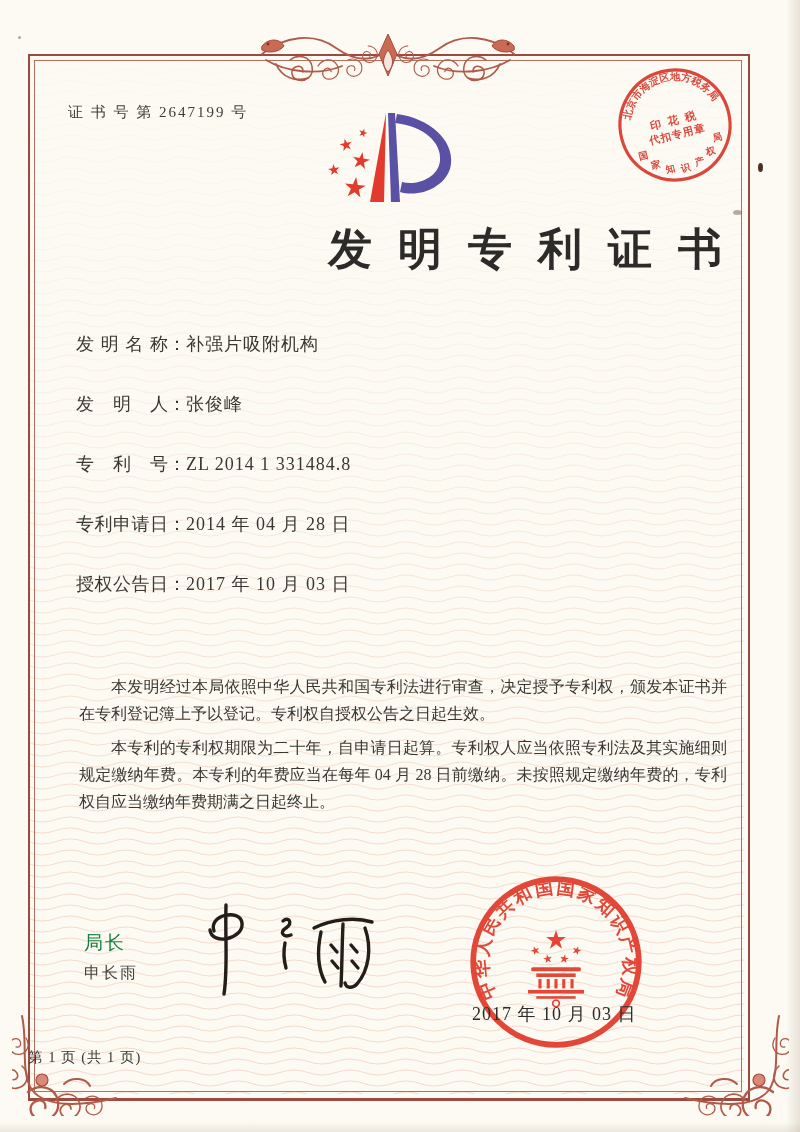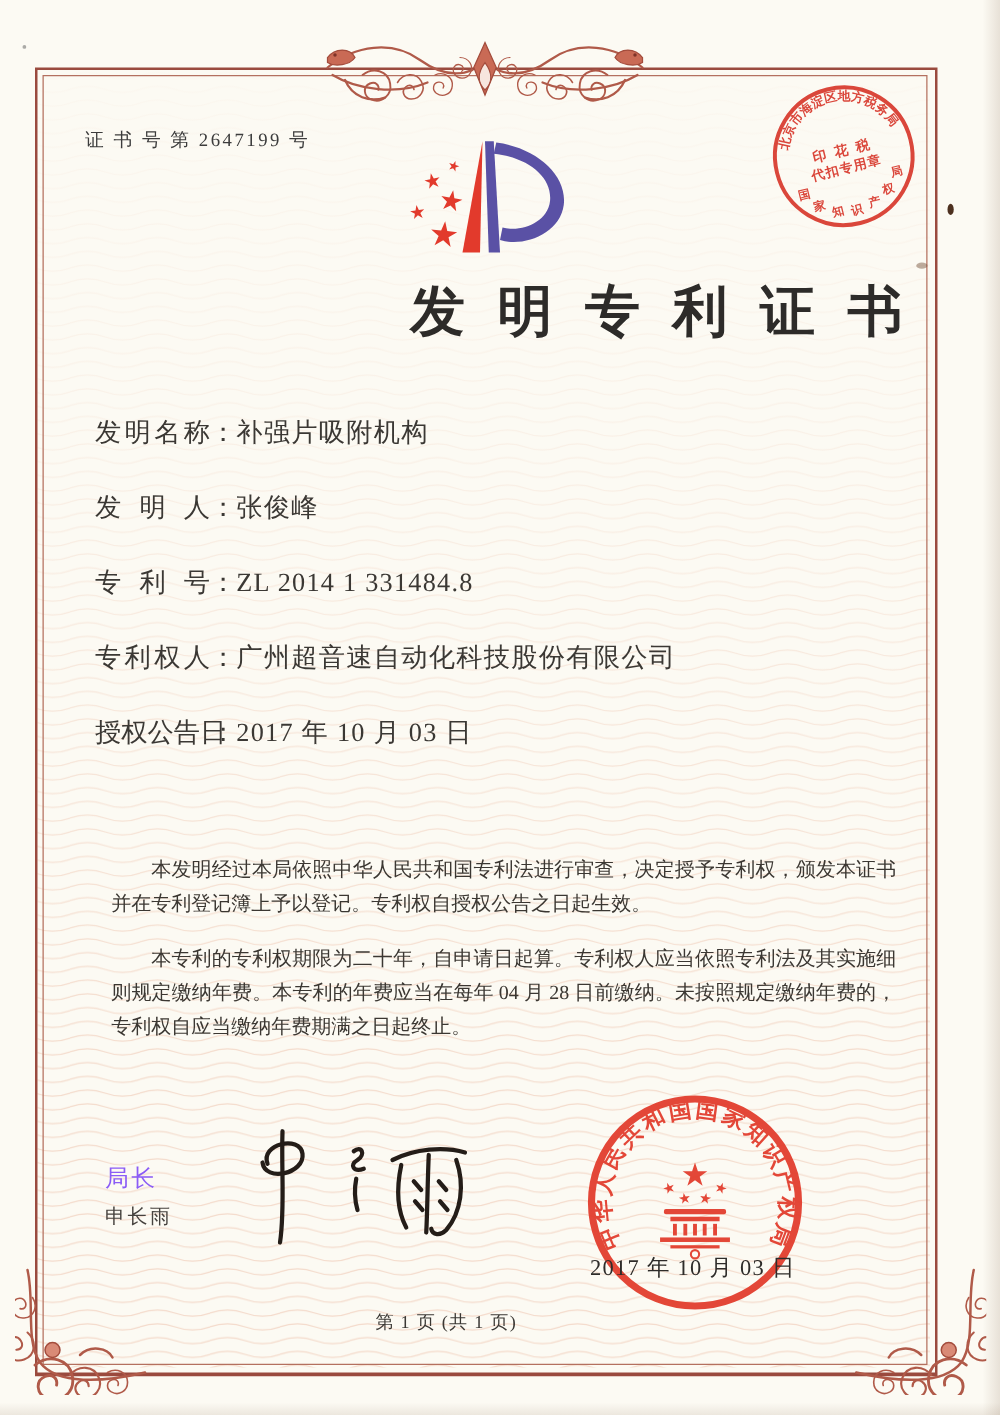--- a/index.html
+++ b/index.html
@@ -29,40 +29,40 @@
     font-size:15px;letter-spacing:2px;color:#3c3c3c;}
   .logo{position:absolute;left:303px;top:98px;z-index:4;}
   .tax-stamp{position:absolute;left:614px;top:64px;z-index:5;transform:rotate(-14deg);opacity:.92;}
   .tax-stamp text{font-family:"Liberation Serif","DejaVu Serif",serif;font-weight:bold;}
 
   .title{position:absolute;left:28px;top:220px;width:720px;z-index:4;
     text-align:right;font-size:44px;font-weight:600;color:#2d2b29;
     letter-spacing:26px;text-indent:26px;}
 
   .fields{position:absolute;left:76px;top:332px;width:650px;z-index:4;}
-  .field-row{height:24px;margin-bottom:36px;font-size:21px;color:#3b3834;white-space:nowrap;}
+  .field-row{height:24px;margin-bottom:36px;font-size:18px;color:#3b3834;white-space:nowrap;}
   .f-label{display:inline-block;width:92px;text-align:justify;text-align-last:justify;vertical-align:bottom;}
   .f-colon{display:inline-block;}
   .f-value{letter-spacing:1px;}
 
   .body-text{position:absolute;left:72px;top:666px;width:662px;z-index:4;
     font-size:16px;line-height:27px;text-align:justify;color:#3b3732;}
-  .body-text p{margin:17px;text-indent:2em;}
-
-  .sig-title{position:absolute;left:84px;top:930px;font-size:19px;color:#8b5cf6;z-index:4;letter-spacing:2px;}
+  .body-text p{margin:7px;text-indent:2em;}
+
+  .sig-title{position:absolute;left:84px;top:930px;font-size:19px;color:#15803d;z-index:4;letter-spacing:2px;}
   .sig-name{position:absolute;left:84px;top:963px;font-size:16px;color:#46423e;z-index:4;letter-spacing:2px;}
   .signature{position:absolute;left:188px;top:893px;z-index:6;}
 
   .seal{position:absolute;left:468px;top:874px;z-index:5;opacity:.93;}
   .seal text{font-family:"Liberation Serif","DejaVu Serif",serif;font-weight:bold;}
   .seal-date{position:absolute;left:472px;top:1002px;z-index:6;
     font-size:18px;letter-spacing:1px;color:#2e2c2a;}
 
   .footer{position:absolute;left:28px;top:1048px;width:658px;z-index:4;
-    text-align:center;font-size:14.5px;color:#3b3834;letter-spacing:1px;}
+    text-align:left;font-size:14.5px;color:#3b3834;letter-spacing:1px;}
 
   .speck{position:absolute;border-radius:50%;z-index:7;}
   .speck1{left:758px;top:163px;width:5px;height:9px;background:#4d301f;}
   .speck2{left:733px;top:210px;width:9px;height:5px;background:rgba(110,75,50,.45);}
   .speck3{left:18px;top:36px;width:3px;height:3px;background:rgba(90,90,90,.5);}
 </style>
 </head>
 <body>
 
 <div class="paper">
@@ -173,21 +173,21 @@
     <div class="field-row">
       <span class="f-label">发明名称</span><span class="f-colon">：</span><span class="f-value">补强片吸附机构</span>
     </div>
     <div class="field-row">
       <span class="f-label">发明人</span><span class="f-colon">：</span><span class="f-value">张俊峰</span>
     </div>
     <div class="field-row">
       <span class="f-label">专利号</span><span class="f-colon">：</span><span class="f-value">ZL 2014 1 331484.8</span>
     </div>
     <div class="field-row">
-      <span class="f-label">专利权人</span><span class="f-colon">：</span><span class="f-value">广州超音速自动化科技股份有限公司</span>
+      <span class="f-label">专利申请日</span><span class="f-colon">：</span><span class="f-value">2014 年 04 月 28 日</span>
     </div>
     <div class="field-row">
       <span class="f-label">授权公告日</span><span class="f-colon">：</span><span class="f-value">2017 年 10 月 03 日</span>
     </div>
   </div>
 
   <div class="body-text">
     <p>本发明经过本局依照中华人民共和国专利法进行审查，决定授予专利权，颁发本证书并在专利登记簿上予以登记。专利权自授权公告之日起生效。</p>
     <p>本专利的专利权期限为二十年，自申请日起算。专利权人应当依照专利法及其实施细则规定缴纳年费。本专利的年费应当在每年 04 月 28 日前缴纳。未按照规定缴纳年费的，专利权自应当缴纳年费期满之日起终止。</p>
   </div>

